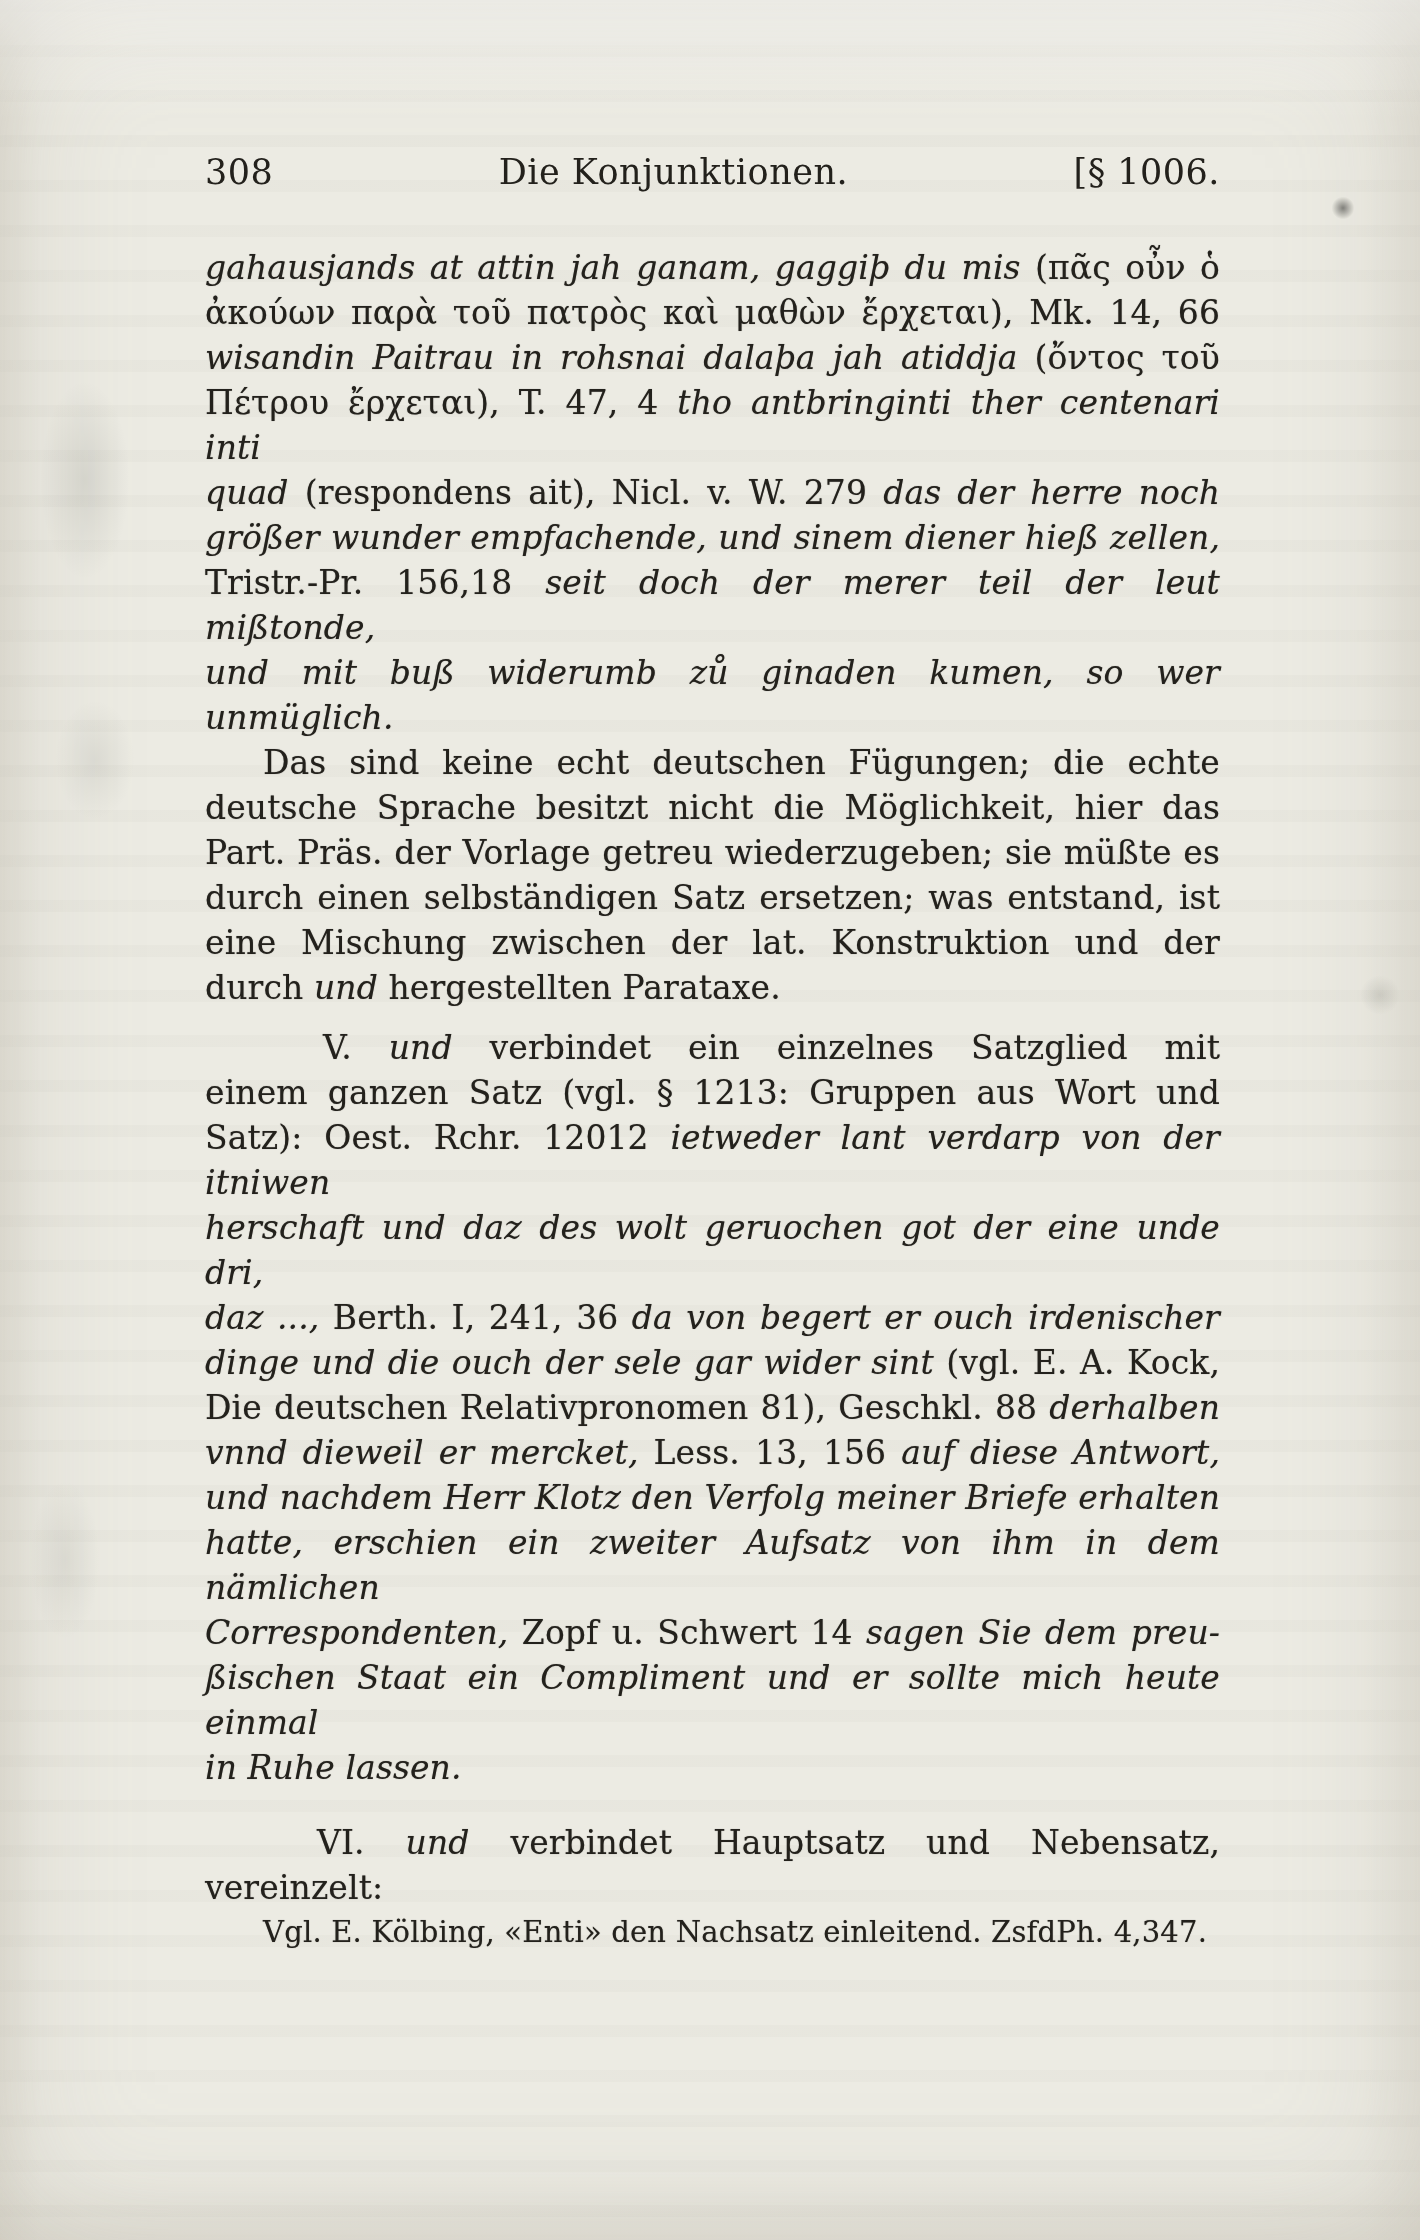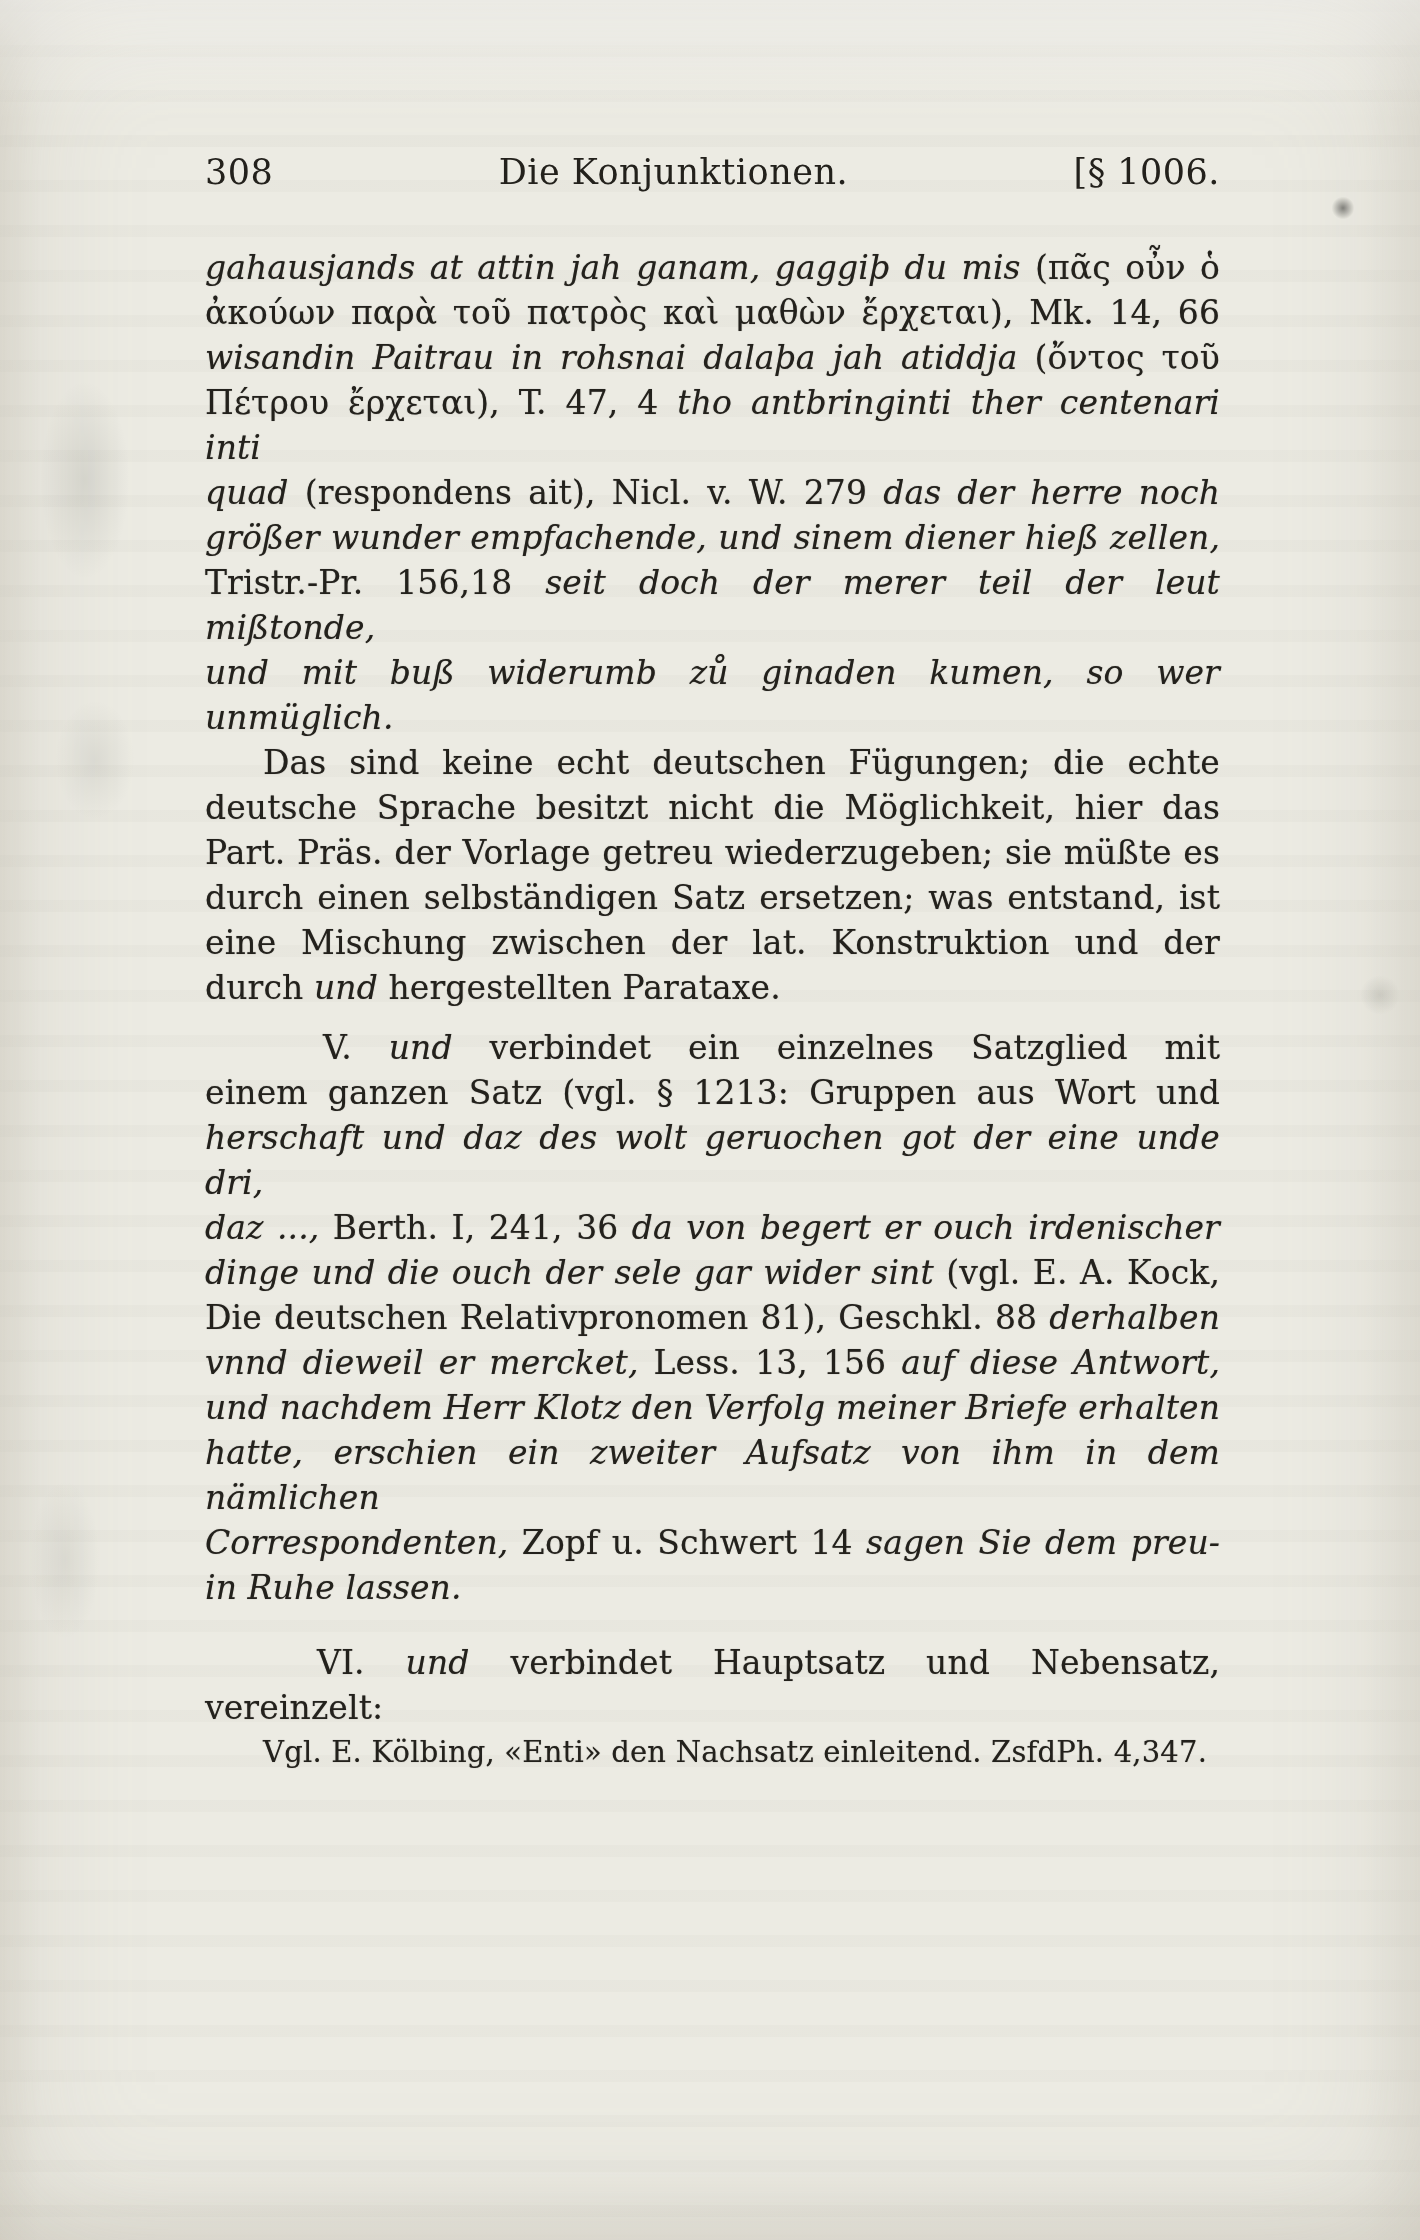--- a/index.html
+++ b/index.html
@@ -90,28 +90,30 @@
         <div class="line just" style="text-indent: 58px;"><span class="run-r">Das sind keine echt deutschen Fügungen; die echte</span></div>
         <div class="line just"><span class="run-r">deutsche Sprache besitzt nicht die Möglichkeit, hier das</span></div>
         <div class="line just"><span class="run-r">Part. Präs. der Vorlage getreu wiederzugeben; sie müßte es</span></div>
         <div class="line just"><span class="run-r">durch einen selbständigen Satz ersetzen; was entstand, ist</span></div>
         <div class="line just"><span class="run-r">eine Mischung zwischen der lat. Konstruktion und der</span></div>
         <div class="line"><span class="run-r">durch </span><span class="run-i">und</span><span class="run-r"> hergestellten Parataxe.</span></div>
       </div>
       <div class="block" style="margin-top: 15px;">
         <div class="line just" style="text-indent: 118px;"><span class="run-r">V. </span><span class="run-i">und</span><span class="run-r"> verbindet ein einzelnes Satzglied mit</span></div>
         <div class="line just"><span class="run-r">einem ganzen Satz (vgl. § 1213: Gruppen aus Wort und</span></div>
+        <div class="line just"><span class="run-r">Satz): Oest. Rchr. 12012 </span><span class="run-i">ietweder lant verdarp von der itniwen</span></div>
         <div class="line just"><span class="run-i">herschaft und daz des wolt geruochen got der eine unde dri,</span></div>
         <div class="line just"><span class="run-i">daz ..., </span><span class="run-r">Berth. I, 241, 36 </span><span class="run-i">da von begert er ouch irdenischer</span></div>
         <div class="line just"><span class="run-i">dinge und die ouch der sele gar wider sint </span><span class="run-r">(vgl. E. A. Kock,</span></div>
         <div class="line just"><span class="run-r">Die deutschen Relativpronomen 81), Geschkl. 88 </span><span class="run-i">derhalben</span></div>
         <div class="line just"><span class="run-i">vnnd dieweil er mercket, </span><span class="run-r">Less. 13, 156 </span><span class="run-i">auf diese Antwort,</span></div>
         <div class="line just"><span class="run-i">und nachdem Herr Klotz den Verfolg meiner Briefe erhalten</span></div>
         <div class="line just"><span class="run-i">hatte, erschien ein zweiter Aufsatz von ihm in dem nämlichen</span></div>
         <div class="line just"><span class="run-i">Correspondenten, </span><span class="run-r">Zopf u. Schwert 14 </span><span class="run-i">sagen Sie dem preu-</span></div>
+        <div class="line just"><span class="run-i">ßischen Staat ein Compliment und er sollte mich heute einmal</span></div>
         <div class="line"><span class="run-i">in Ruhe lassen.</span></div>
       </div>
       <div class="block" style="margin-top: 30px;">
         <div class="line just" style="text-indent: 112px;"><span class="run-r">VI. </span><span class="run-i">und</span><span class="run-r"> verbindet Hauptsatz und Nebensatz,</span></div>
         <div class="line"><span class="run-r">vereinzelt:</span></div>
       </div>
       <div class="block small">
         <div class="line" style="text-indent: 58px;"><span class="run-r">Vgl. E. Kölbing, «Enti» den Nachsatz einleitend. ZsfdPh. 4,347.</span></div>
       </div>
     </div>

